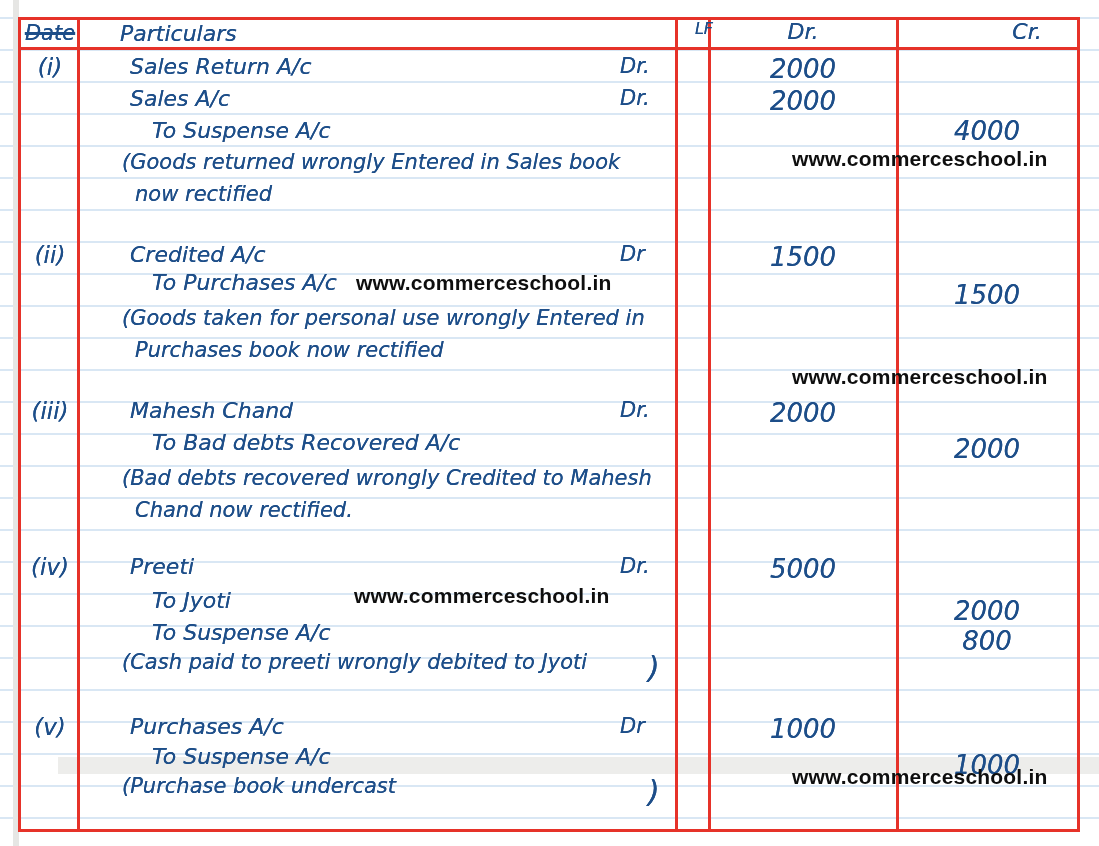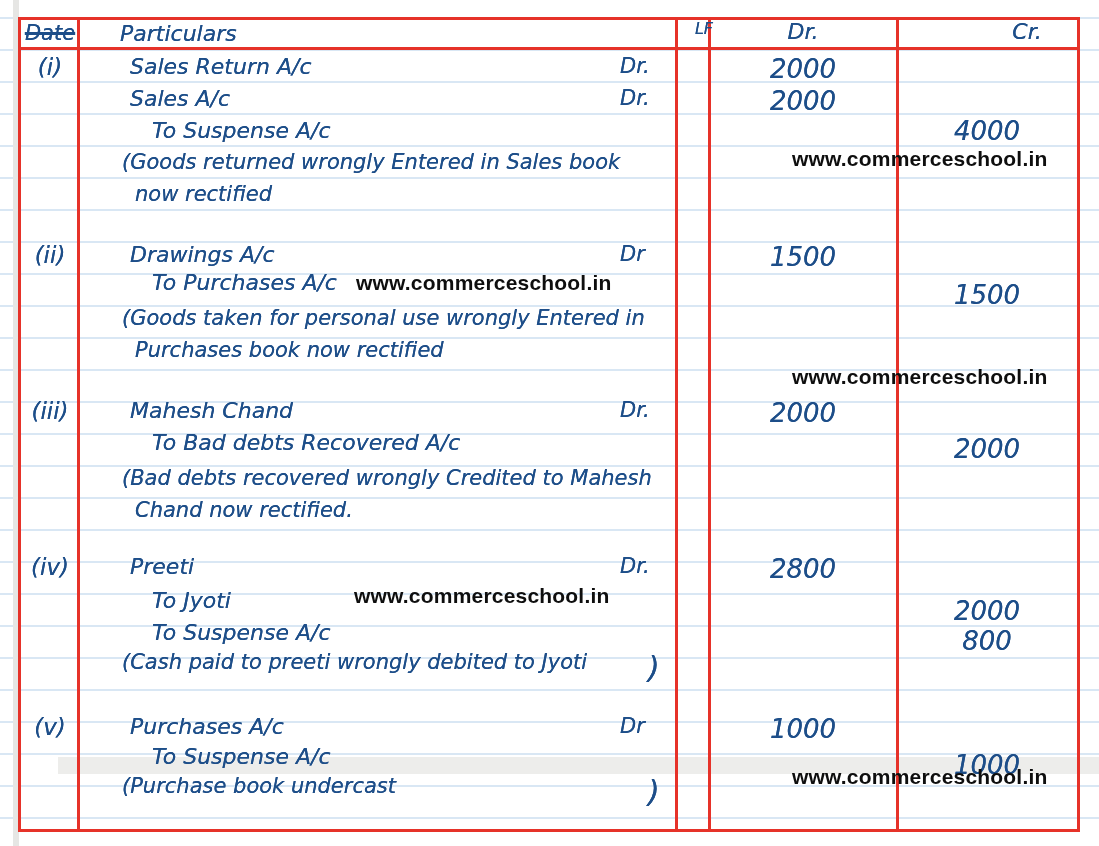--- a/index.html
+++ b/index.html
@@ -88,21 +88,21 @@
   </div>
   <div class="row ink" style="top:148px">
     <span class="c-part narr">(Goods returned wrongly Entered in Sales book</span>
   </div>
   <div class="row ink" style="top:180px">
     <span class="c-part narr" style="left:95px">now rectified</span>
   </div>
 
   <div class="row ink" style="top:240px">
     <span class="c-num">(ii)</span>
-    <span class="c-part">Drawings A/c</span>
+    <span class="c-part">Credited A/c</span>
     <span class="c-drlbl">Dr</span>
     <span class="c-dr">1500</span>
   </div>
   <div class="row ink" style="top:268px">
     <span class="c-part to">To Purchases A/c</span>
     <span class="c-cr" style="top:12px">1500</span>
   </div>
   <div class="row ink" style="top:336px">
     <span class="c-part narr" style="left:95px">Purchases book now rectified</span>
   </div>
@@ -124,21 +124,21 @@
     <span class="c-part narr">(Bad debts recovered wrongly Credited to Mahesh</span>
   </div>
   <div class="row ink" style="top:496px">
     <span class="c-part narr" style="left:95px">Chand now rectified.</span>
   </div>
 
   <div class="row ink" style="top:552px">
     <span class="c-num">(iv)</span>
     <span class="c-part">Preeti</span>
     <span class="c-drlbl">Dr.</span>
-    <span class="c-dr">2800</span>
+    <span class="c-dr">5000</span>
   </div>
   <div class="row ink" style="top:586px">
     <span class="c-part to">To Jyoti</span>
     <span class="c-cr" style="top:10px">2000</span>
   </div>
   <div class="row ink" style="top:618px">
     <span class="c-part to">To Suspense A/c</span>
     <span class="c-cr" style="top:8px">800</span>
   </div>
   <div class="row ink" style="top:648px">

